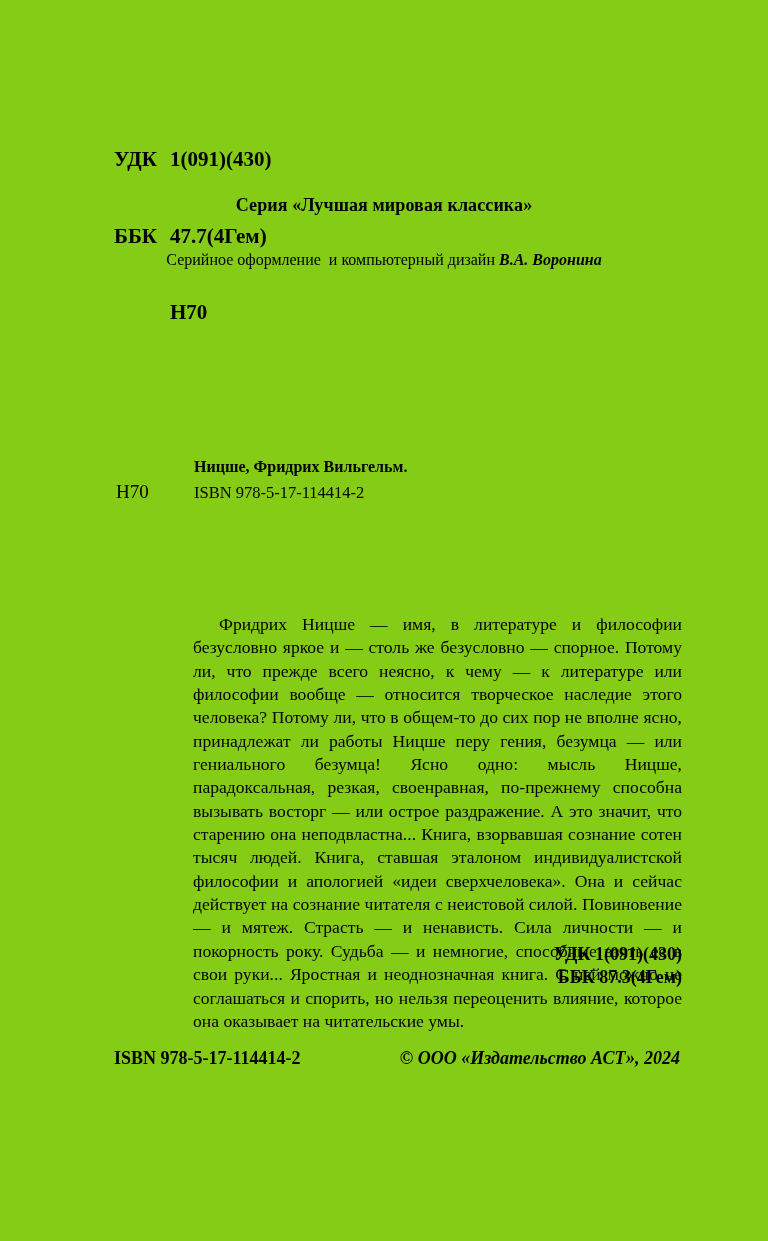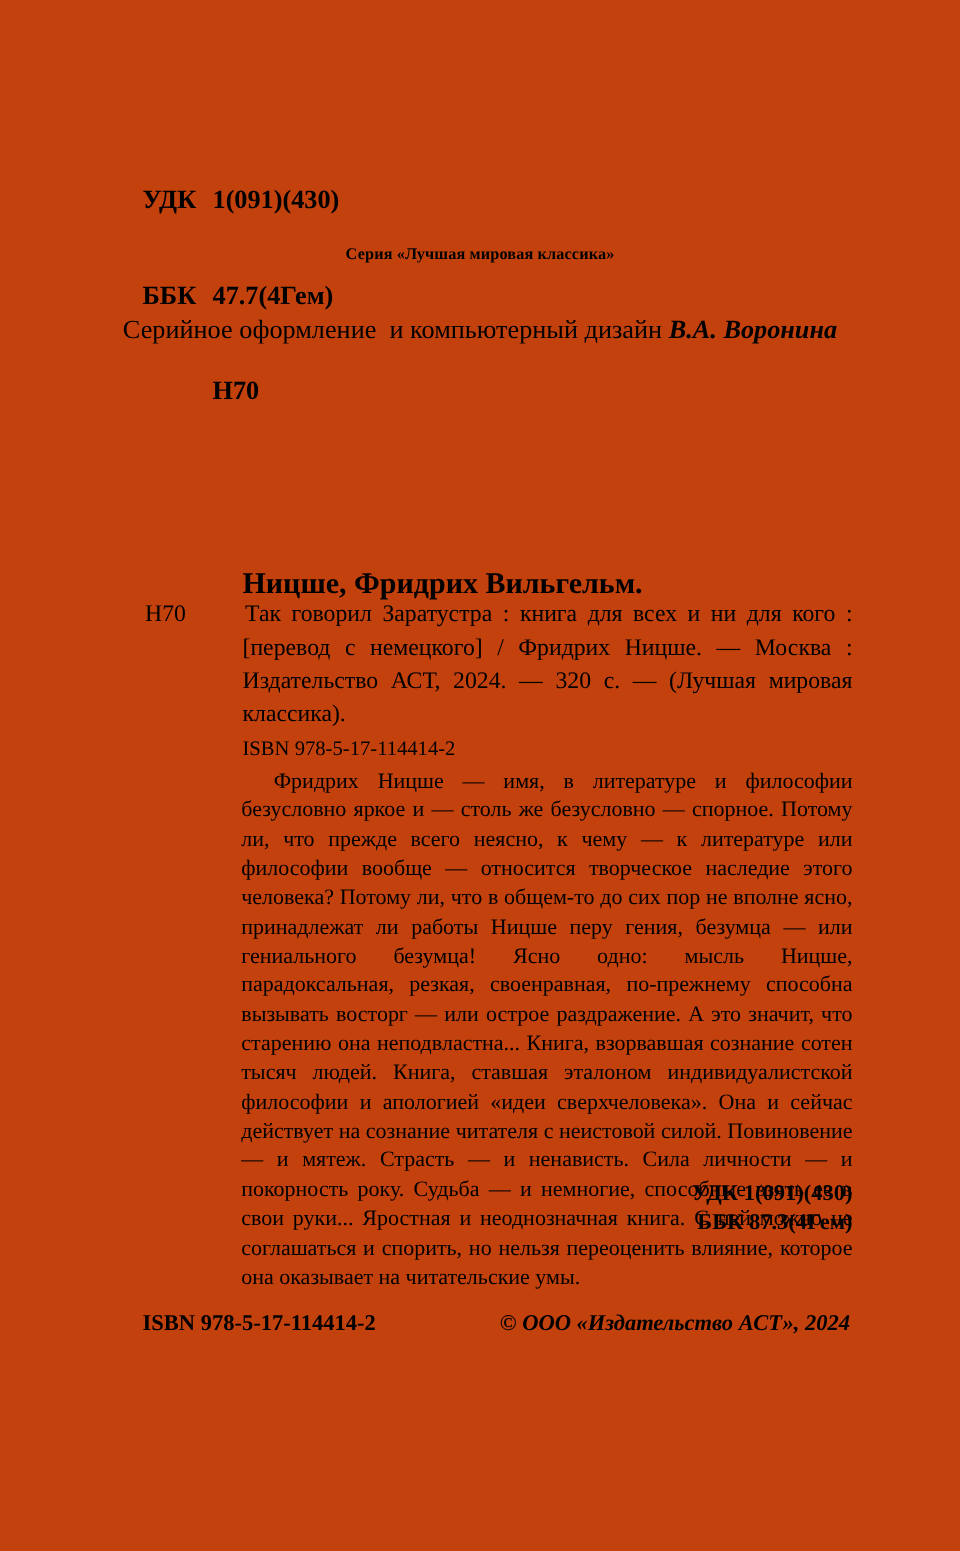--- a/index.html
+++ b/index.html
@@ -11,21 +11,21 @@
   body {
     font-family: "Liberation Serif", "DejaVu Serif", serif;
     color: #000000;
     -webkit-font-smoothing: antialiased;
   }
   .page {
     position: relative;
     width: 768px;
     height: 1241px;
     margin: 0 auto;
-    background: #c2410c;
+    background: #84cc16;
     overflow: hidden;
   }
 
   
   .class-block {
     position: absolute;
     left: 114px;
     top: 96px;
     font-weight: bold;
     font-size: 21px;
@@ -50,47 +50,47 @@
   }
 
   
   .series-line {
     position: absolute;
     left: 0;
     right: 0;
     top: 195px;
     text-align: center;
     font-weight: bold;
-    font-size: 13px;
+    font-size: 18px;
     letter-spacing: 0.1px;
   }
   .designer-line {
     position: absolute;
     left: 0;
     right: 0;
     top: 251px;
     text-align: center;
-    font-size: 21px;
+    font-size: 16px;
     white-space: pre;
   }
   .designer-name {
     font-style: italic;
     font-weight: bold;
   }
 
   
   .record {
     position: absolute;
     left: 114px;
     top: 455px;
     width: 568px;
   }
   .record-author {
     font-weight: bold;
-    font-size: 24px;
+    font-size: 16px;
     line-height: 24px;
     padding-left: 80px;
   }
   .record-body {
     position: relative;
     font-size: 19px;
     line-height: 26.5px;
     text-align: justify;
     text-justify: inter-word;
     padding-left: 80px;
@@ -175,21 +175,20 @@
   </div>
 
   <div class="series-line">Серия «Лучшая мировая классика»</div>
 
   <div class="designer-line"><span>Серийное оформление  и компьютерный дизайн </span><span class="designer-name">В.А. Воронина</span></div>
 
   <div class="record">
     <div class="record-author">Ницше, Фридрих Вильгельм.</div>
     <div class="record-body">
       <span class="record-shelfmark">Н70</span>
-      <span class="record-body-text">Так говорил Заратустра : книга для всех и ни для кого : [перевод с немецкого] / Фридрих Ницше. — Москва : Издательство АСТ, 2024. — 320 с. — (Лучшая мировая классика).</span>
     </div>
     <div class="record-isbn">ISBN 978-5-17-114414-2</div>
   </div>
 
   <div class="annotation">Фридрих Ницше — имя, в литературе и философии безусловно яркое и — столь же безусловно — спорное. Потому ли, что прежде всего неясно, к чему — к литературе или философии вообще — относится творческое наследие этого человека? Потому ли, что в общем-то до сих пор не вполне ясно, принадлежат ли работы Ницше перу гения, безумца — или гениального безумца! Ясно одно: мысль Ницше, парадоксальная, резкая, своенравная, по-прежнему способна вызывать восторг — или острое раздражение. А это значит, что старению она неподвластна... Книга, взорвавшая сознание сотен тысяч людей. Книга, ставшая эталоном индивидуалистской философии и апологией «идеи сверхчеловека». Она и сейчас действует на сознание читателя с неистовой силой. Повиновение — и мятеж. Страсть — и ненависть. Сила личности — и покорность року. Судьба — и немногие, способные взять ее в свои руки... Яростная и неоднозначная книга. С ней можно не соглашаться и спорить, но нельзя переоценить влияние, которое она оказывает на читательские умы.</div>
 
   <div class="class-repeat">
     <span>УДК 1(091)(430)</span>
     <span>ББК 87.3(4Гем)</span>
   </div>

